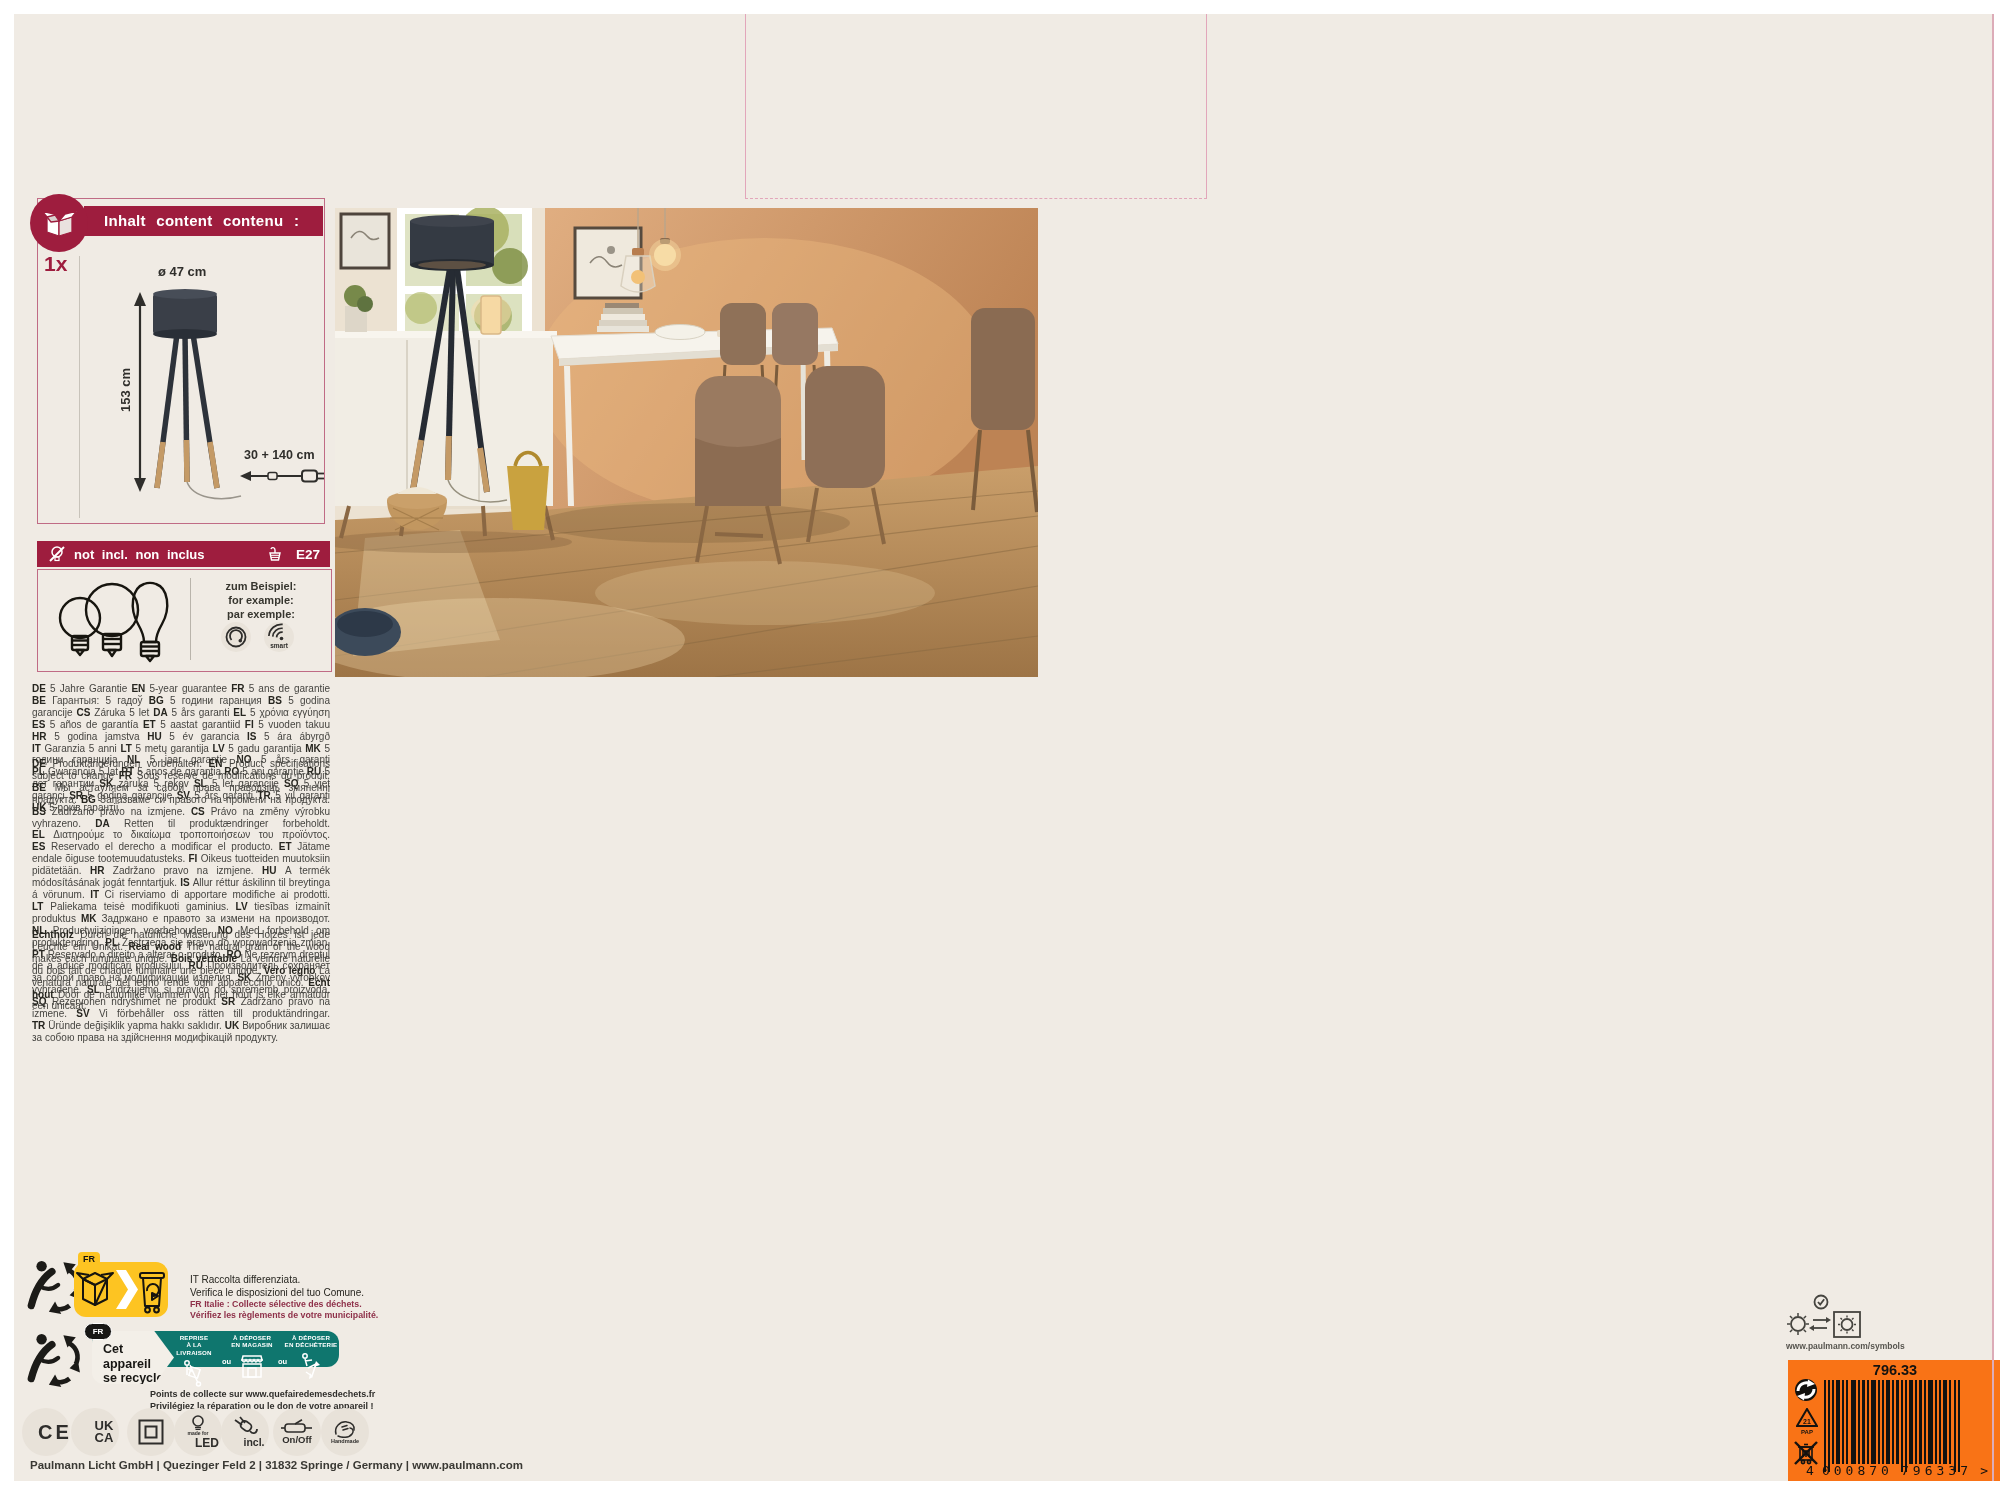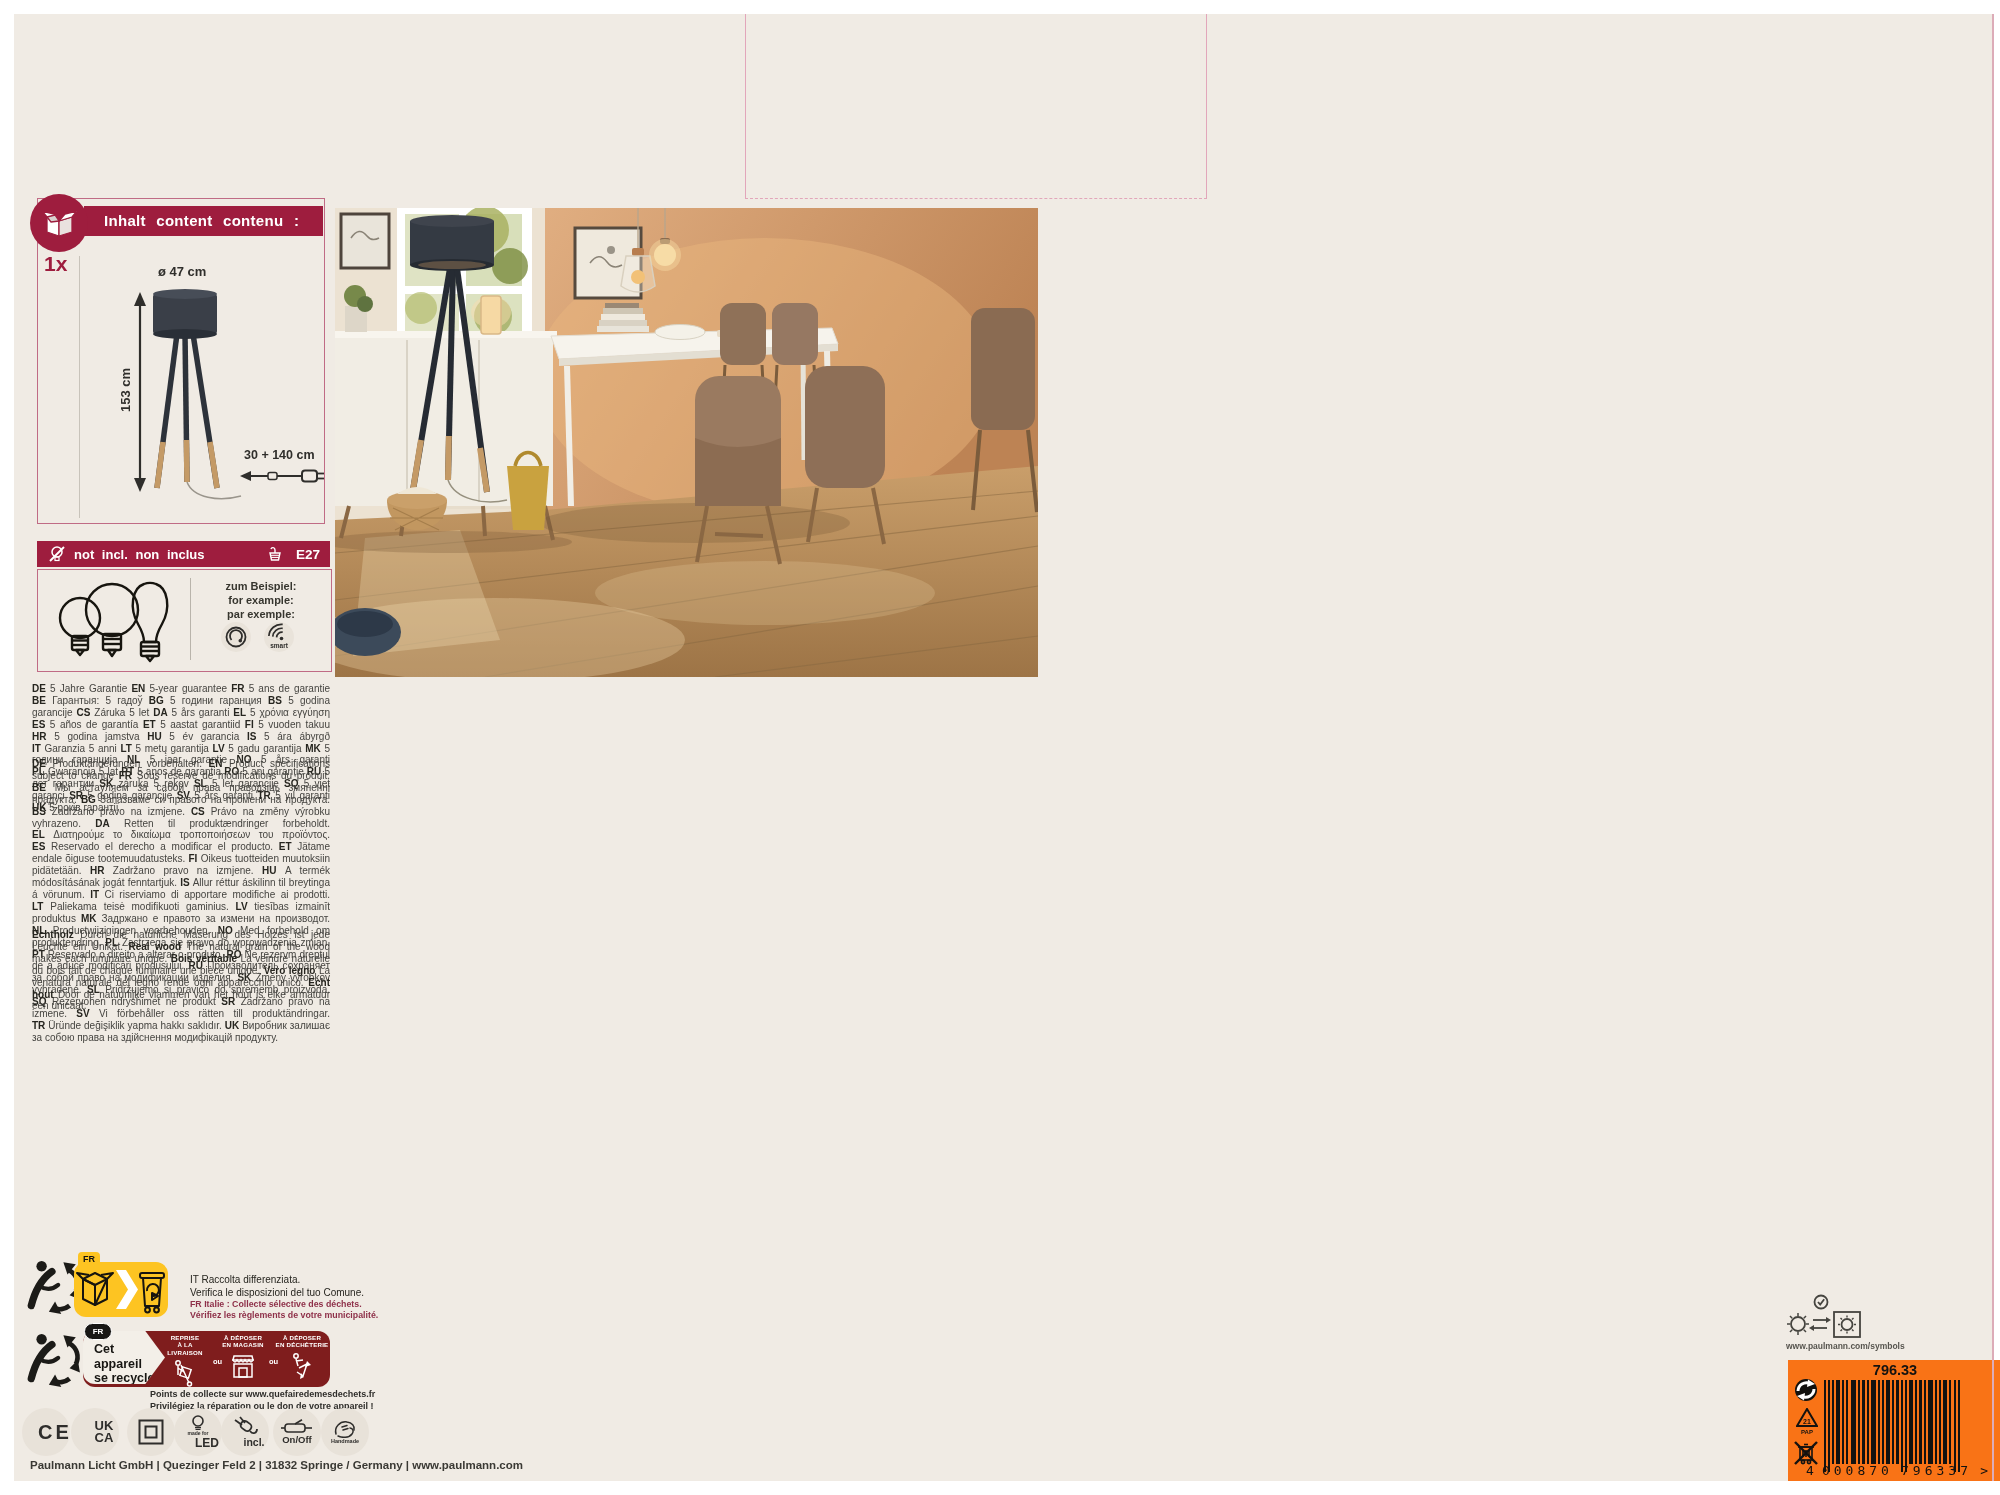--- a/index.html
+++ b/index.html
@@ -40,21 +40,21 @@
   .para{width:298px;font-size:10px;line-height:11.9px;text-align:justify;color:#454440;}
   .para b{color:#26251f;}
 
   
   .ybox{left:74px;top:1262px;width:94px;height:55px;background:#fdc422;border-radius:12px;z-index:2;}
   .ytab{left:78px;top:1252px;width:22px;height:13px;background:#fdc422;border-radius:4px 4px 0 0;
         color:#111;font-weight:bold;font-size:9px;text-align:center;line-height:14px;}
   .notes{left:190px;top:1274px;width:190px;}
   .notes .nb{font-weight:normal;font-size:10px;line-height:12.5px;color:#26251f;}
   .notes .nr{font-size:8.8px;line-height:10.5px;color:#8e3049;font-weight:bold;}
-  .blackbox{left:83px;top:1331px;width:247px;height:56px;background:#7f1d1d;border-radius:12px;z-index:2;}
+  .blackbox{left:92px;top:1331px;width:247px;height:36px;background:#0f766e;border-radius:12px;z-index:2;}
   .froval{left:84px;top:1323px;width:26px;height:15px;background:#181715;border:1.5px solid #fff;
           border-radius:9px;color:#fff;font-weight:bold;font-size:8px;text-align:center;
           line-height:15px;z-index:3;}
   .warr{position:absolute;left:0;top:0;width:82px;height:53px;background:#f3efe8;
         border-radius:12px 0 0 12px;
         clip-path:polygon(0 0,76% 0,100% 50%,76% 100%,0 100%);}
   .warr .t{position:absolute;left:11px;top:11px;font-weight:bold;font-size:12.5px;line-height:14.5px;
            color:#171613;}
   .bcol{position:absolute;top:3px;width:52px;text-align:center;color:#fff;}
   .bcol .h{font-weight:bold;font-size:6.2px;line-height:7.4px;letter-spacing:.2px;}

